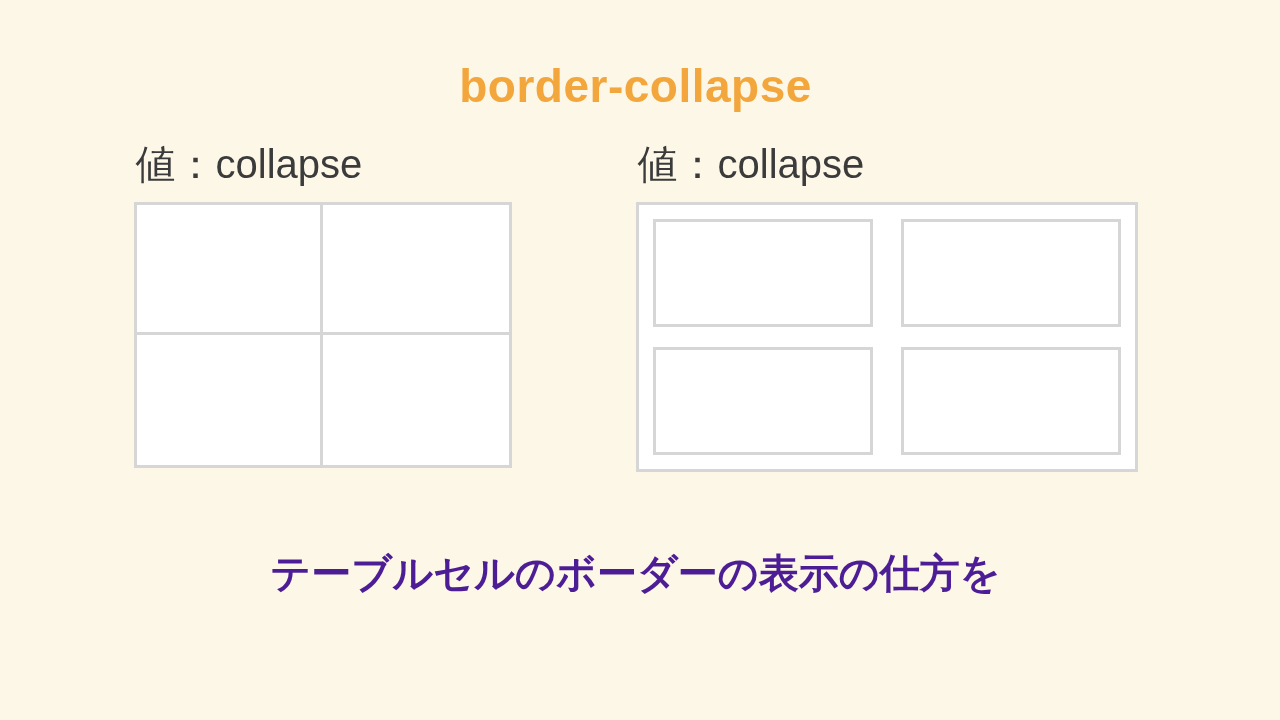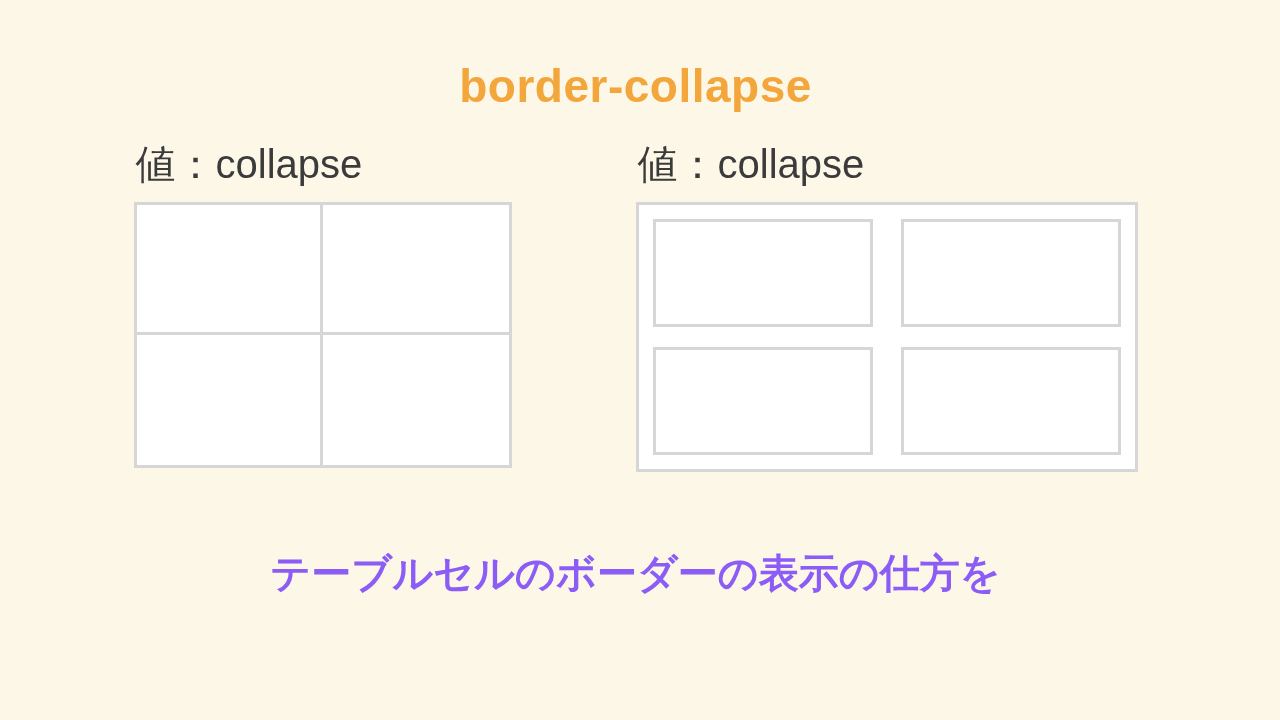--- a/index.html
+++ b/index.html
@@ -73,21 +73,21 @@
     background: #fff;
     border: 3px solid #d6d6d6;
   }
 
   .caption {
     margin-top: 70px;
     text-align: center;
     font-size: 40px;
     line-height: 1.55;
     font-weight: 700;
-    color: #8b5cf6;
+    color: #4c1d95;
   }
 </style>
 </head>
 <body>
 
 <div class="page">
 
   <h1 class="title">border-collapse</h1>
 
   <div class="examples">

